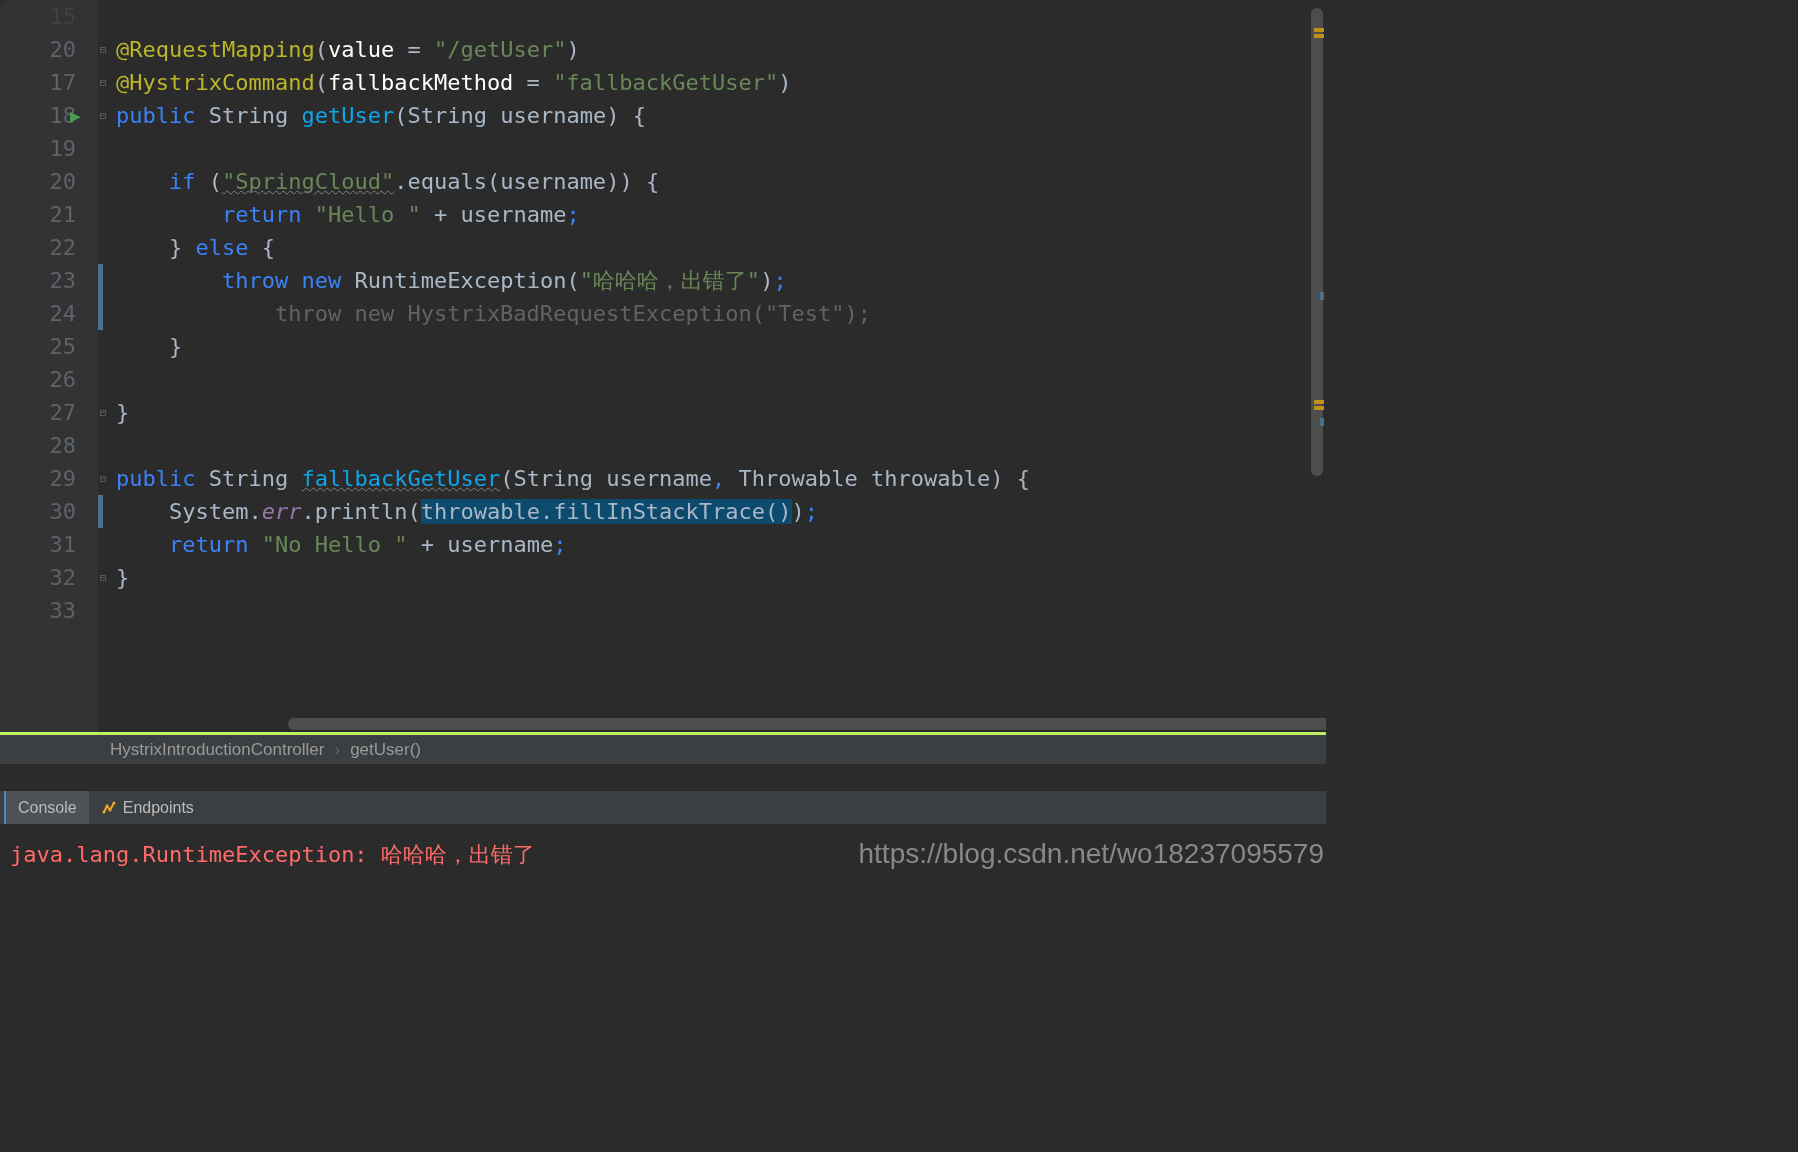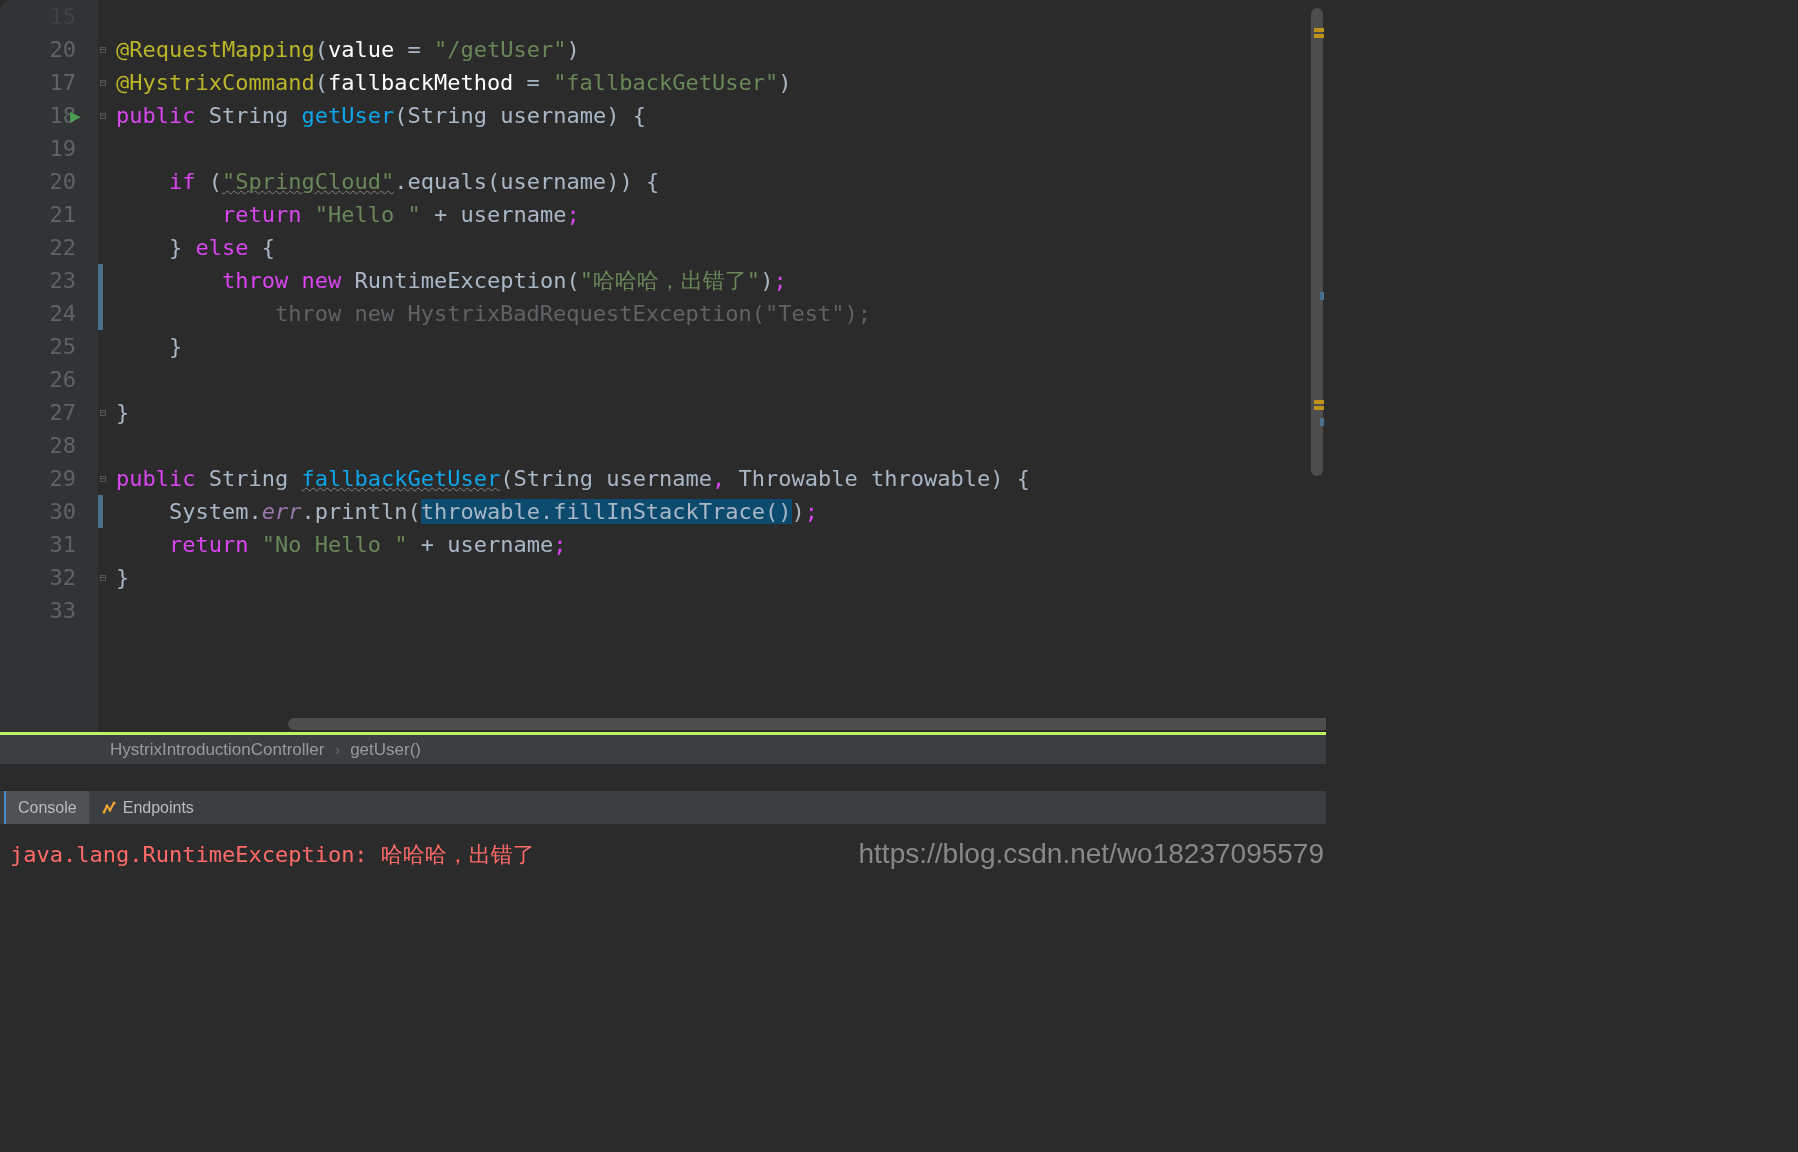--- a/index.html
+++ b/index.html
@@ -80,21 +80,21 @@
       height: 33px;
       z-index: -1;
     }
     .vcs-mark {
       position: absolute;
       left: -18px;
       width: 5px;
       height: 33px;
       background: #4a708b;
     }
-    .kw { color: #d946ef; }
+    .kw { color: #3b82f6; }
     .str { color: #6a8759; }
     .anno { color: #bbb529; }
     .method { color: #0ea5e9; }
     .comment-out { color: #606366; }
     .ident { color: #ffffff; }
     .field { color: #9876aa; font-style: italic; }
     .wavy { text-decoration: underline wavy #808080; text-decoration-thickness: 1px; }
     .hint { background: #0c4a6e; margin-top: 21px; }
     .breadcrumb-bar {
       height: 32px;

